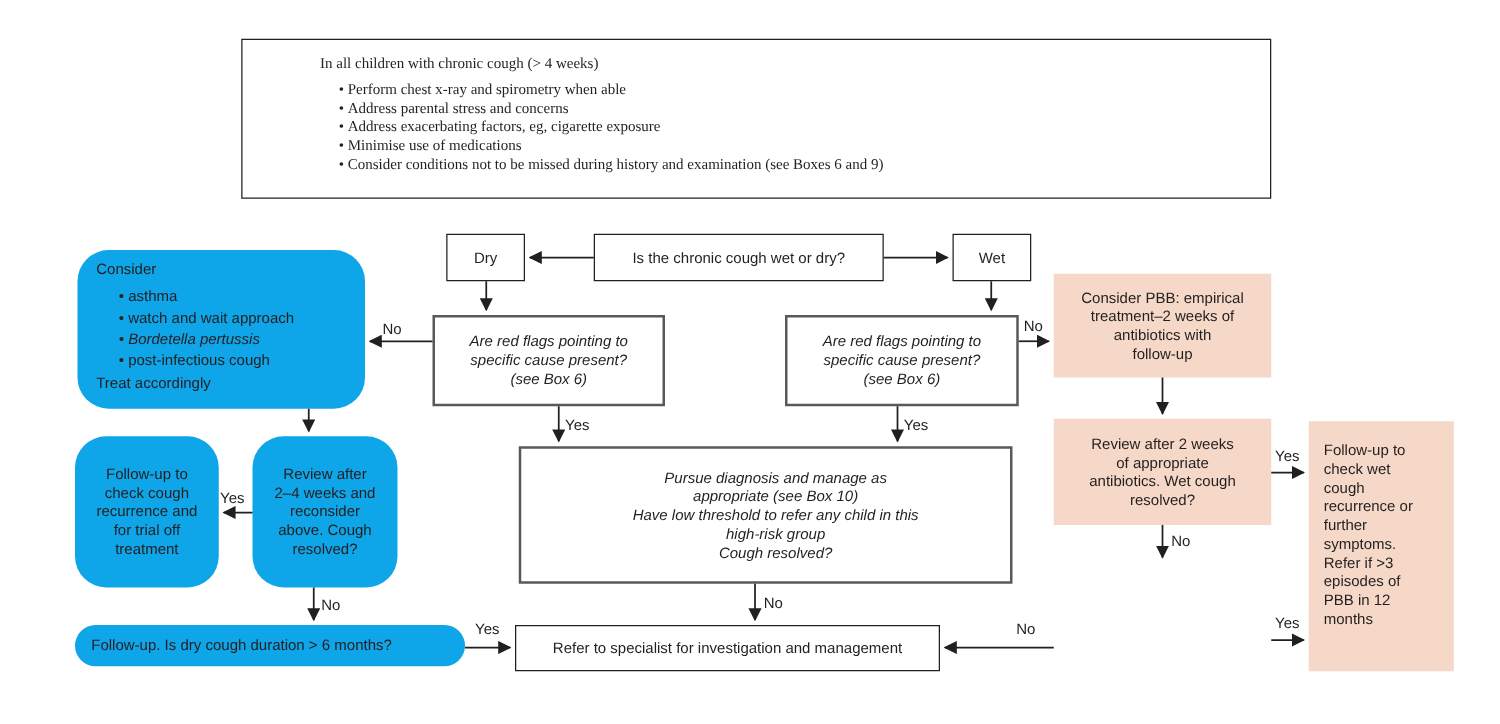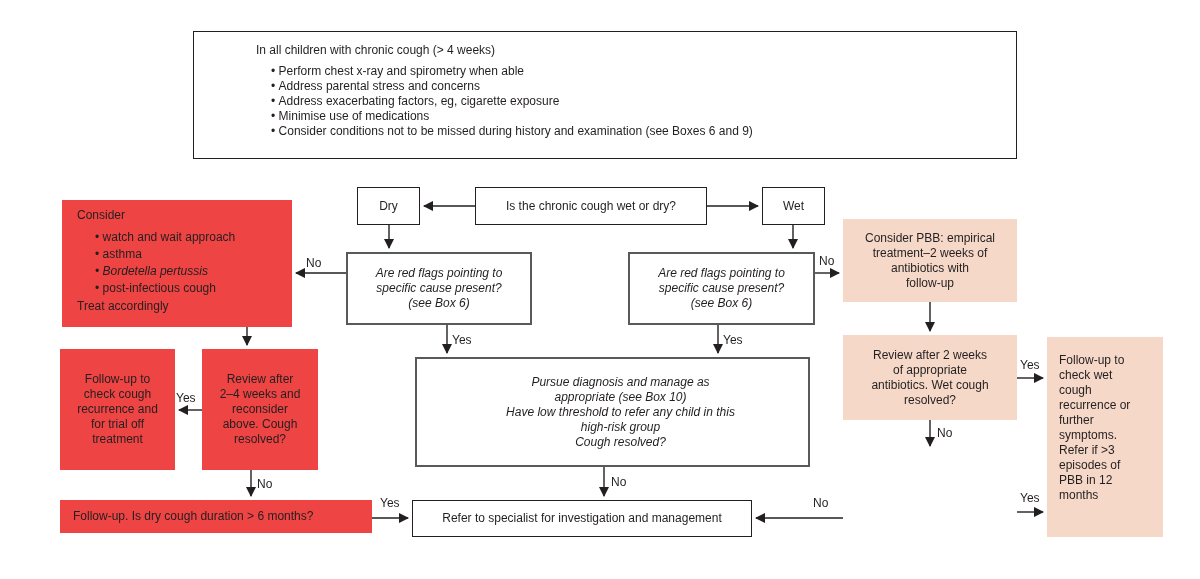--- a/index.html
+++ b/index.html
@@ -5,55 +5,55 @@
   html,body { margin:0; padding:0; background:#fff; }
   .canvas {
     position:relative; width:1200px; height:579px; background:#ffffff;
     font-family:"Liberation Sans", sans-serif; font-size:12px; line-height:15px;
     color:#231f20; overflow:hidden;
   }
   .box { position:absolute; box-sizing:border-box; }
   .b-thin  { border:1px solid #231f20; background:#fff; }
   .b-black { border:1.5px solid #231f20; background:#fff; }
   .b-gray  { border:2px solid #58595b; background:#fff;font-style:italic; }
-  .green { background:#ef4444; }
+  .green { background:#0ea5e9;border-radius:25px; }
   .pink  { background:#f5d8c7; }
   .center  { display:flex; align-items:center; justify-content:center; text-align:center; }
   .vcenter { display:flex; flex-direction:column; align-items:center; justify-content:center; text-align:center; }
   .bullets > div { padding-left:13px; text-indent:-13px; }
   .bullets > div::before { content:"\2022\00A0"; }
   .spread > div { margin-bottom:2px; }
   .lbl { position:absolute; white-space:nowrap; }
   svg.arrows { position:absolute; left:0; top:0; pointer-events:none; }
 </style>
 </head>
 <body>
 
 <div class="canvas">
 
-  <div class="box b-thin" style="left:193px; top:31px; width:824px; height:128px; padding:11px 12px 0 62px;">
+  <div class="box b-thin" style="left:193px; top:31px; width:824px; height:128px; padding:11px 12px 0 62px;font-family:Liberation Serif, serif;">
     <div>In all children with chronic cough (&gt; 4 weeks)</div>
     <div class="bullets" style="margin-top:6px; padding-left:15px;">
         <div>Perform chest x-ray and spirometry when able</div>
         <div>Address parental stress and concerns</div>
         <div>Address exacerbating factors, eg, cigarette exposure</div>
         <div>Minimise use of medications</div>
         <div>Consider conditions not to be missed during history and examination (see Boxes 6 and 9)</div>
       </div>
   </div>
 
   <div class="box b-black center" style="left:357px; top:187px; width:63px; height:38px;">Dry</div>
   <div class="box b-black center" style="left:475px; top:187px; width:232px; height:38px;">Is the chronic cough wet or dry?</div>
   <div class="box b-black center" style="left:762px; top:187px; width:63px; height:38px;">Wet</div>
 
   <div class="box green" style="left:62px; top:200px; width:230px; height:127px; padding:8px 8px 0 15px;">
     <div>Consider</div>
     <div class="bullets spread" style="margin-top:7px; padding-left:18px;">
+        <div>asthma</div>
         <div>watch and wait approach</div>
-        <div>asthma</div>
         <div style="font-style: italic;">Bordetella pertussis</div>
         <div>post-infectious cough</div>
       </div>
     <div style="margin-top:3px;">Treat accordingly</div>
   </div>
 
   <div class="box b-gray vcenter" style="left:346px; top:252px; width:186px; height:73px;">
       <div>Are red flags pointing to</div>
       <div>specific cause present?</div>
       <div>(see Box 6)</div>

